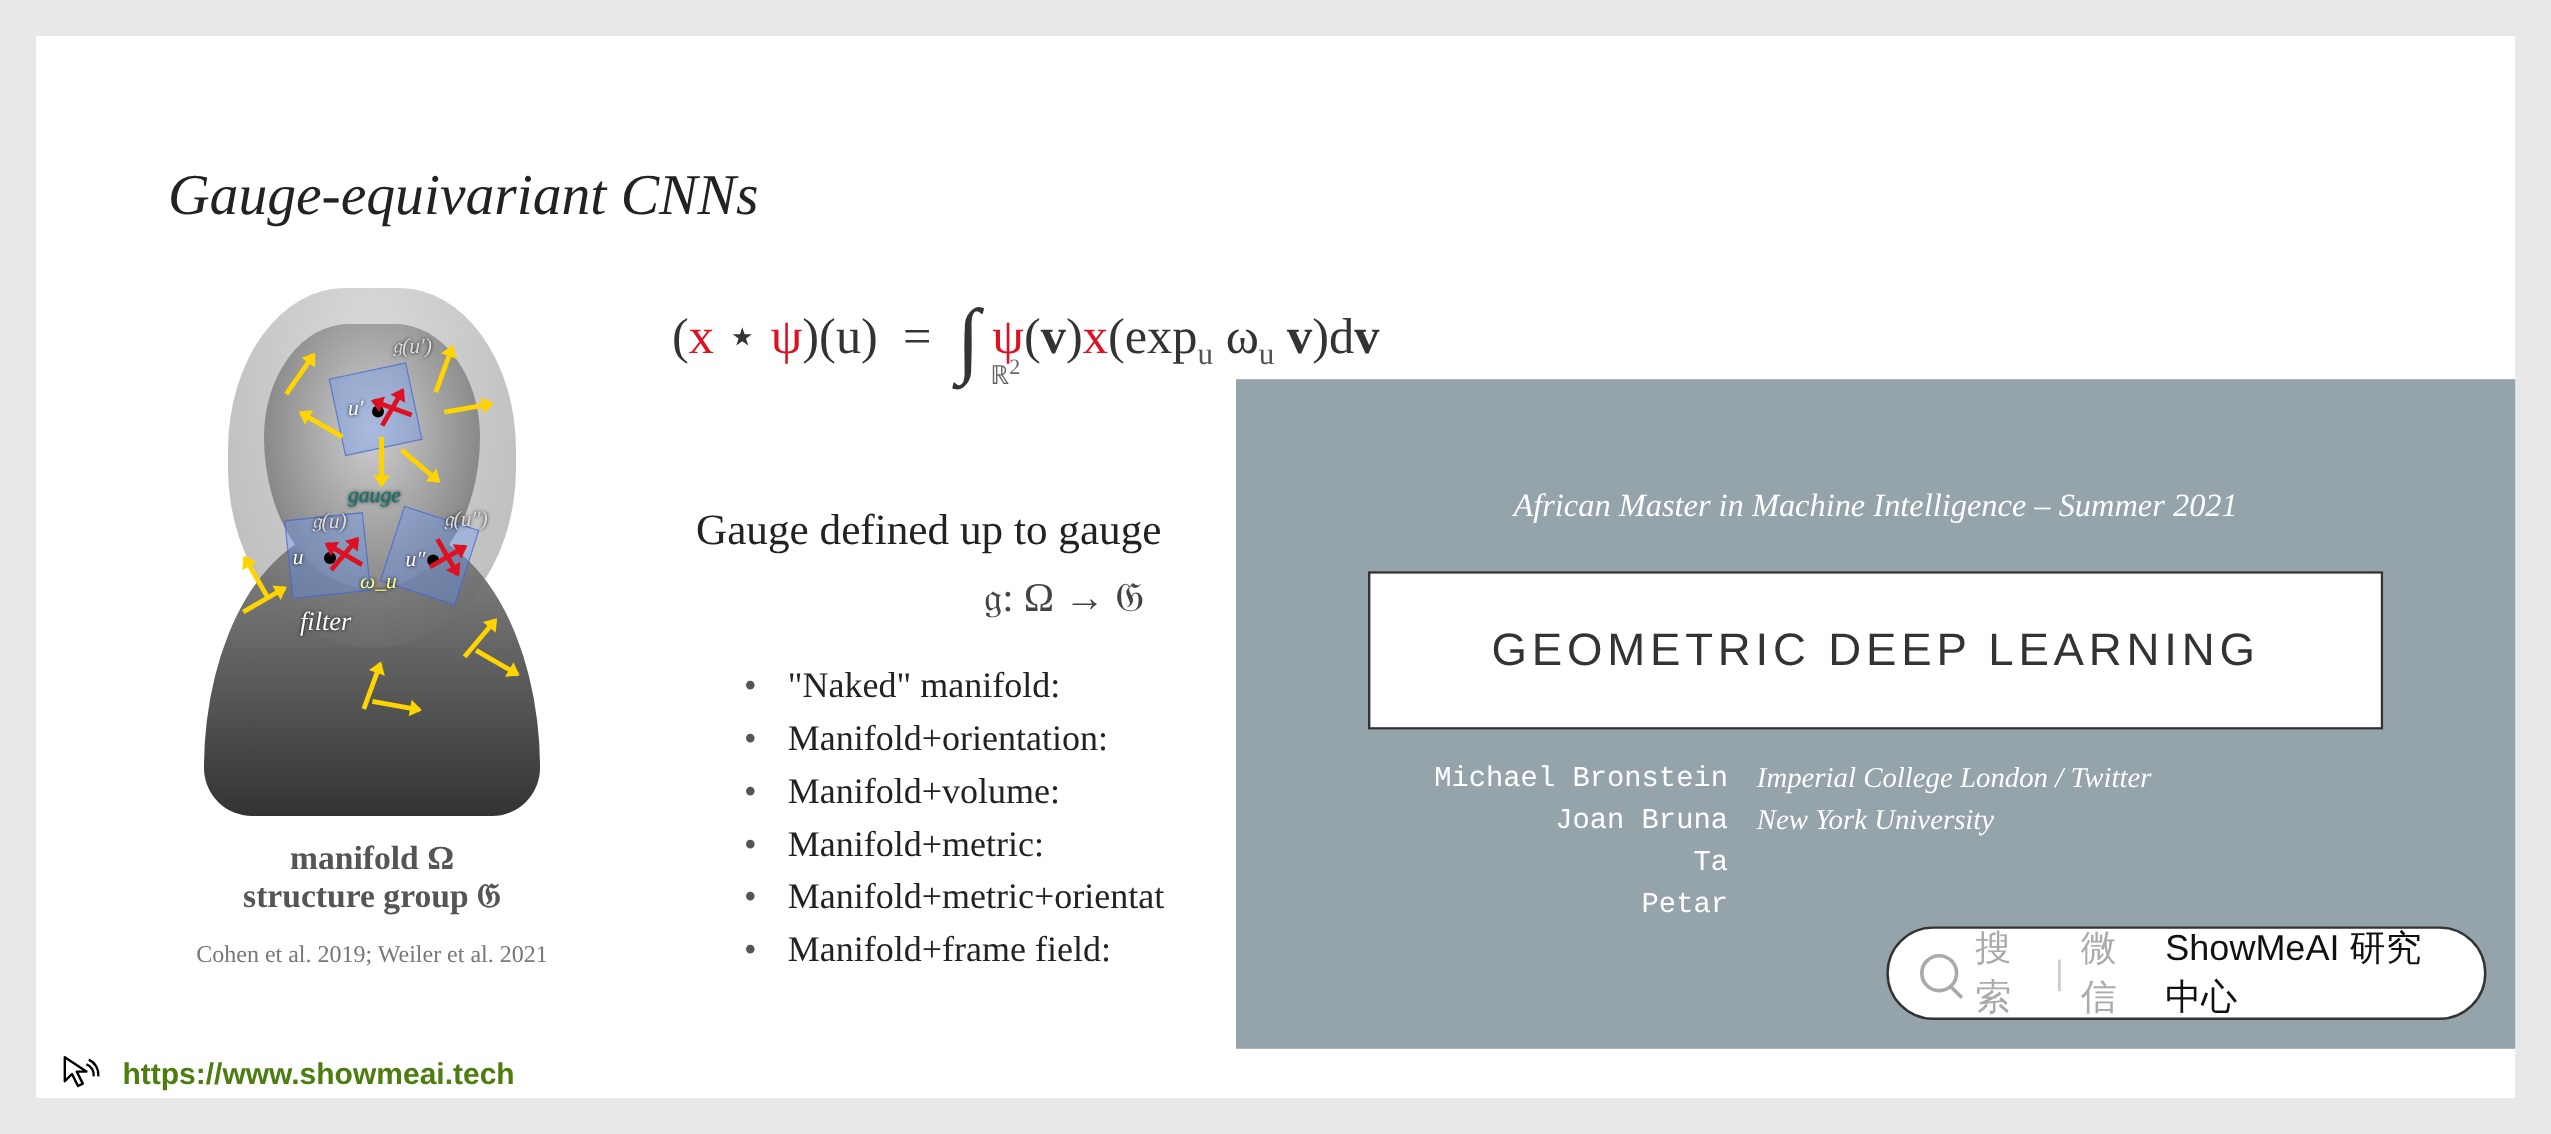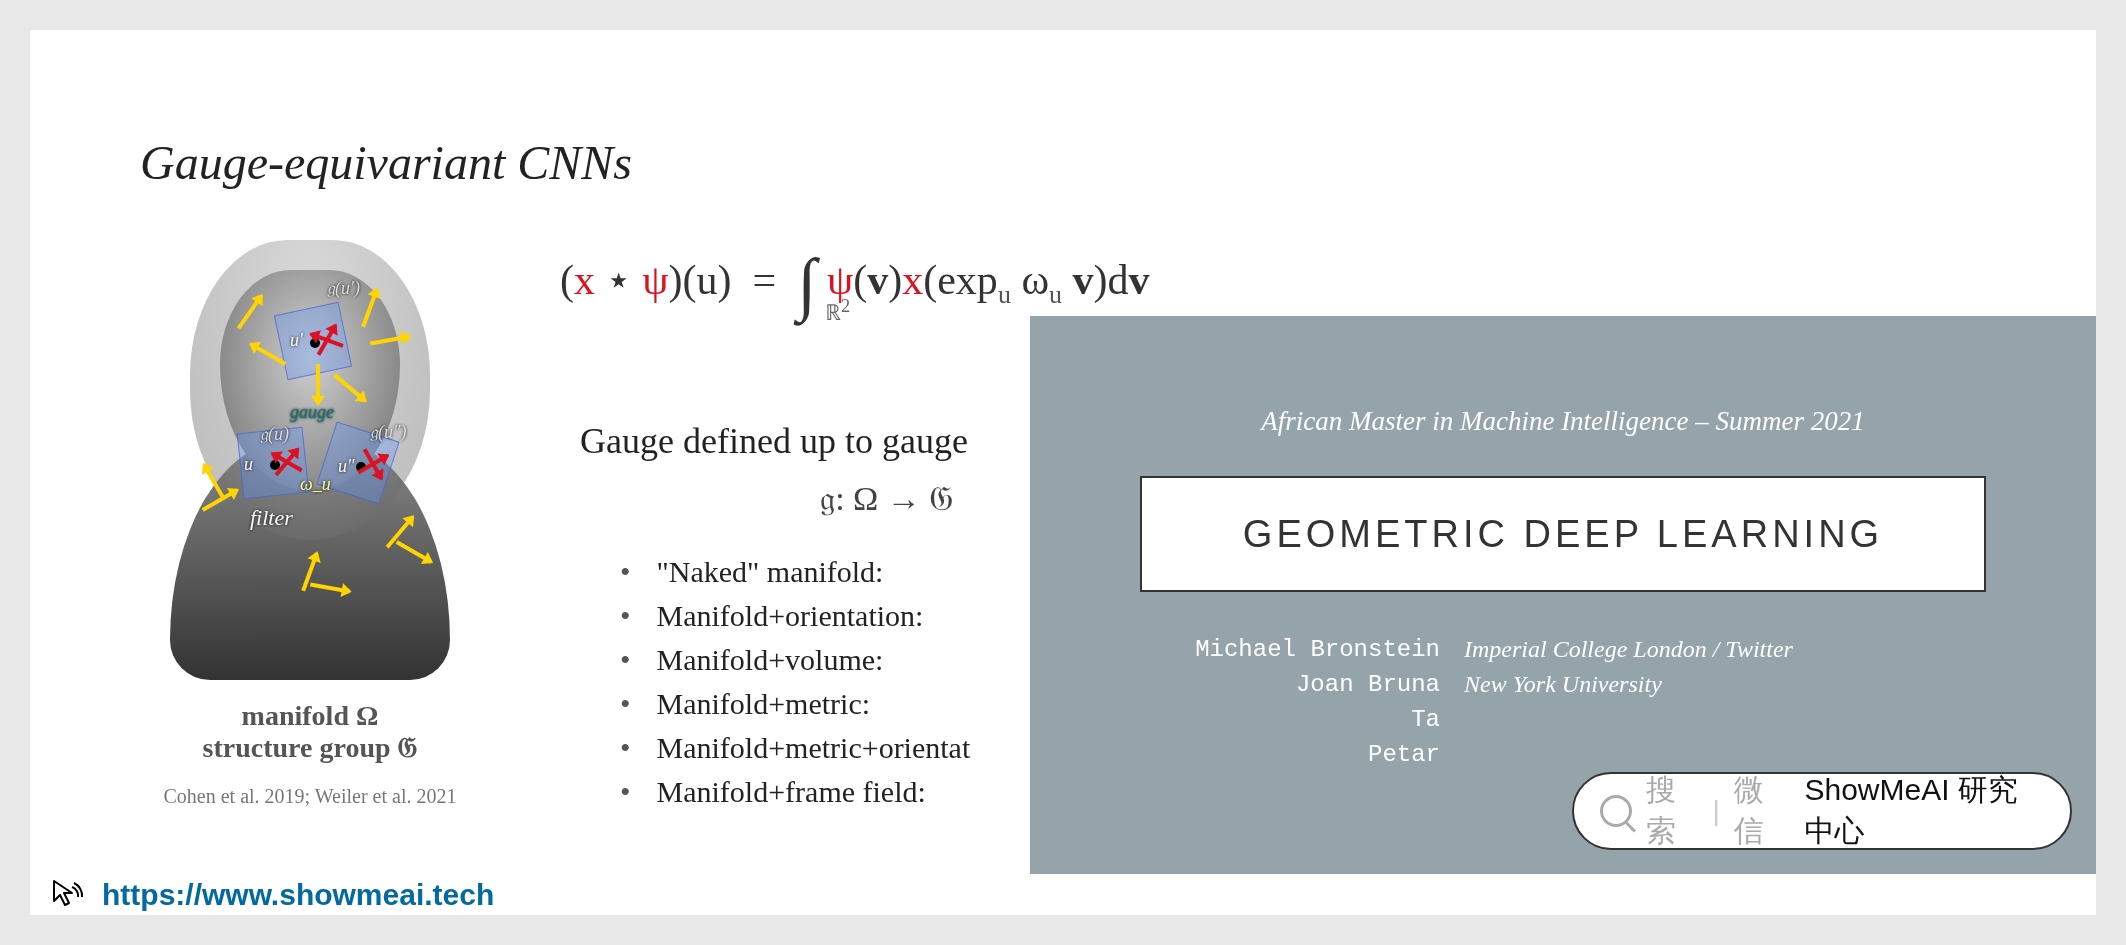--- a/index.html
+++ b/index.html
@@ -16,35 +16,35 @@
   .equation .sub { font-size: 26px; vertical-align: sub; color: #555; }
   .equation .int { font-size: 70px; display: inline-block; vertical-align: middle; line-height: 0.8; position: relative; }
   .equation .int-sub { font-size: 22px; position: absolute; bottom: -10px; left: 28px; color: #666; }
   .sub-heading { position: absolute; left: 580px; top: 420px; font-size: 36px; color: #222; font-family: 'Palatino Linotype', Palatino, Georgia, serif; }
   .map-line { position: absolute; left: 820px; top: 480px; font-size: 34px; color: #444; font-family: 'Palatino Linotype', Palatino, Georgia, serif; }
   .bullets { position: absolute; left: 620px; top: 555px; font-size: 30px; color: #222; font-family: 'Palatino Linotype', Palatino, Georgia, serif; }
   .bullets li { list-style: none; margin-bottom: 10px; }
   .bullets li::before { content: "•"; color: #555; margin-right: 26px; }
   .overlay-slide { position: absolute; left: 1030px; top: 316px; width: 1066px; height: 558px; background: #95a4ab; }
   .overlay-program { position: absolute; left: 0; top: 90px; width: 100%; text-align: center; color: #fff; font-style: italic; font-size: 27px; font-family: 'Palatino Linotype', Palatino, Georgia, serif; }
-  .overlay-title-box { position: absolute; left: 110px; top: 160px; width: 846px; height: 116px; background: #fff; border: 2px solid #333; display: flex; align-items: center; justify-content: center; }
+  .overlay-title-box { position: absolute; left: 110px; top: 160px; width: 846px; height: 132px; background: #fff; border: 2px solid #333; display: flex; align-items: center; justify-content: center; }
   .overlay-title-box span { font-family: Arial, Helvetica, sans-serif; font-size: 38px; letter-spacing: 4px; color: #333; }
   .authors { position: absolute; left: 110px; top: 320px; width: 846px; color: #fff; font-family: 'Palatino Linotype', Palatino, Georgia, serif; font-size: 24px; }
   .authors .row { display: flex; gap: 24px; margin-bottom: 8px; }
   .authors .name { width: 300px; text-align: right; font-family: Liberation Mono, monospace; }
   .authors .aff { font-style: italic; }
   .search-chip { position: absolute; right: 24px; bottom: 24px; width: 500px; height: 78px; background: #fff; border: 2px solid #333; border-radius: 40px; display: flex; align-items: center; padding: 0 26px; gap: 14px; font-family: Arial, sans-serif; }
   .search-chip .mag { width: 32px; height: 32px; border: 3px solid #aaa; border-radius: 50%; position: relative; flex-shrink: 0; }
   .search-chip .mag::after { content: ""; position: absolute; width: 14px; height: 3px; background: #aaa; transform: rotate(45deg); bottom: -4px; right: -8px; }
   .search-chip .gray { color: #aaa; font-size: 30px; }
   .search-chip .sep { color: #ccc; font-size: 28px; }
   .search-chip .bold { color: #111; font-size: 30px; font-weight: 400; margin-left: 4px; }
   .cursor-url { position: absolute; left: 50px; bottom: 32px; display: flex; align-items: center; gap: 16px; }
   .cursor-url .cursor { width: 36px; height: 36px; position: relative; }
-  .cursor-url .url { font-family: Arial, Helvetica, sans-serif; font-size: 30px; font-weight: 700; color: #0369a1; }
+  .cursor-url .url { font-family: Arial, Helvetica, sans-serif; font-size: 25px; font-weight: 700; color: #4d7c0f; }
   
   .bust { position: absolute; left: 40px; top: 0; width: 280px; height: 460px; }
   .bust-head { position: absolute; left: 50px; top: 40px; width: 180px; height: 220px; background: radial-gradient(ellipse at 50% 40%, #cfcfcf 0%, #8a8a8a 70%, #555 100%); border-radius: 90px 90px 110px 110px / 120px 120px 160px 160px; }
   .bust-shoulders { position: absolute; left: 0; top: 210px; width: 280px; height: 240px; background: linear-gradient(180deg, #888 0%, #555 60%, #333 100%); border-radius: 120px 120px 40px 40px / 200px 200px 40px 40px; }
   .bust-veil { position: absolute; left: 20px; top: 10px; width: 240px; height: 300px; background: radial-gradient(ellipse at 50% 20%, rgba(180,180,180,0.5) 0%, rgba(80,80,80,0.4) 100%); border-radius: 130px 130px 160px 160px / 180px 180px 200px 200px; }
   .patch { position: absolute; width: 66px; height: 66px; background: rgba(100,150,255,0.35); border: 1px solid rgba(60,90,200,0.6); }
   .patch.p1 { left: 110px; top: 78px; transform: rotate(-12deg); }
   .patch.p2 { left: 70px; top: 200px; transform: rotate(-6deg); }
   .patch.p3 { left: 155px; top: 200px; transform: rotate(18deg); }
   .dot { position: absolute; width: 10px; height: 10px; background: #000; border-radius: 50%; }

